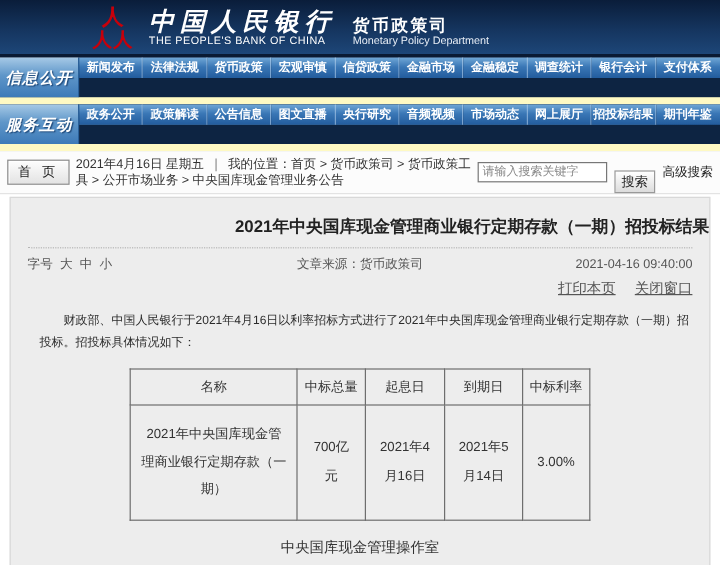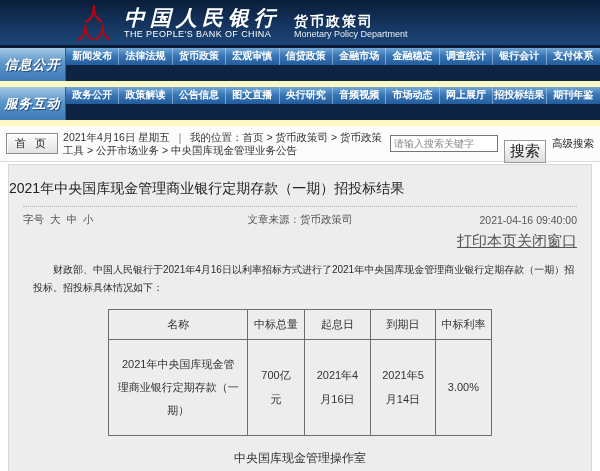--- a/index.html
+++ b/index.html
@@ -44,36 +44,36 @@
               box-shadow:1px 1px 0 #fff inset; margin-right:5px; }
   .crumb-text { flex:1 1 auto; line-height:13px; max-height:26px; overflow:hidden; }
   .crumb-date { color:#333; }
   .crumb-sep { padding:0 2px; color:#555; }
   .crumb-loc { color:#333; }
   .search-wrap { flex:0 0 auto; display:flex; align-items:center; margin-left:4px; }
   .search-input { width:108px; height:17px; border:1px solid #777; font-size:10px; padding:0 3px;
                   color:#333; background:#fff; }
   .search-input::placeholder { color:#888; }
   .search-btn { margin-left:6px; border:1px solid #999; background:linear-gradient(180deg,#fff,#dcdcdc);
-                font-size:15px; padding:1px 5px; color:#222; cursor:pointer;margin-top:16px; }
+                font-size:11px; padding:1px 5px; color:#222; cursor:pointer;margin-top:16px; }
   .adv-search { margin-left:6px; font-size:10.5px; color:#222; text-decoration:none; cursor:pointer; white-space:nowrap; }
 
   
   .content-outer { background:#fff; height:321px; padding:2px 8px 0 8px; }
   .card { background:#ededed; border:1px solid #d8d8d8; height:100%; padding-top:14px; }
-  .art-title { text-align:left; font-size:14px; font-weight:normal; color:#222; line-height:18px; }
+  .art-title { text-align:right; font-size:14px; font-weight:bold; color:#222; line-height:18px; }
   .dotline { border-bottom:1px dotted #b5b5b5; margin:9px 14px 0 14px; }
   .meta { display:grid; grid-template-columns:1fr auto 1fr; align-items:center;
           margin:6px 14px 0 14px; font-size:10.5px; color:#555; }
   .meta-left { justify-self:start; display:flex; gap:6px; }
   .meta-left a { color:#555; text-decoration:none; cursor:pointer; }
   .meta-center { justify-self:center; }
   .meta-right { justify-self:end; }
-  .printrow { display:flex; justify-content:flex-end; margin:5px 14px 0 14px;
-              font-size:15px; }
+  .printrow { display:flex; justify-content:flex-end; gap:16px; margin:5px 14px 0 14px;
+              font-size:12px; }
   .printrow a { color:#555; text-decoration:underline; cursor:pointer; }
   .art-body { margin:10px 16px 0 24px; font-size:10px; color:#2b2b2b; line-height:1.8;
               text-indent:2em; }
 
   table.result { border-collapse:collapse; margin:12px auto 0 auto; width:384px;
                  font-size:11px; color:#333; background:#ededed; }
   table.result th, table.result td { border:1px solid #6e6e6e; text-align:center; }
   table.result th { height:30px; font-weight:normal; padding:2px; }
   table.result td { height:96px; padding:4px 8px; line-height:2.1; }
 

